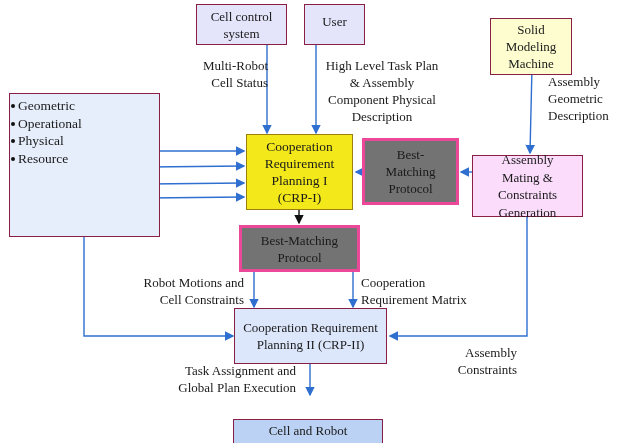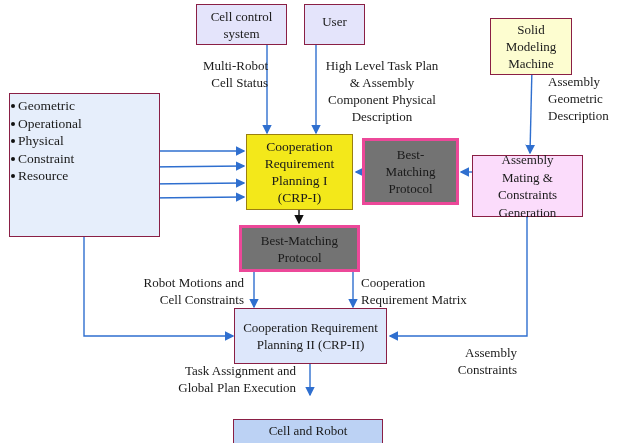--- a/index.html
+++ b/index.html
@@ -65,21 +65,20 @@
 
 <div class="box cream" style="left:490px;top:10px;width:82px;height:57px;">
   <span style="padding:0 8px;">Solid Modeling Machine</span>
 </div>
 
 <div class="box db" style="left:9px;top:93px;width:151px;height:144px;justify-content:flex-start;padding-top:3px;font-size:13.5px;">
   <ul class="db-list">
     <li>Geometric</li>
     <li>Operational</li>
     <li>Physical</li>
-    <li>Constraint</li>
     <li>Resource</li>
   </ul>
 </div>
 
 <div class="box yel" style="left:246px;top:134px;width:107px;height:76px;font-size:13.5px;">
   <span style="padding:0 8px;">Cooperation Requirement Planning I (CRP-I)</span>
 </div>
 
 <div class="box green" style="left:362px;top:138px;width:97px;height:67px;">
   <span style="padding:0 12px;">Best-Matching Protocol</span>

